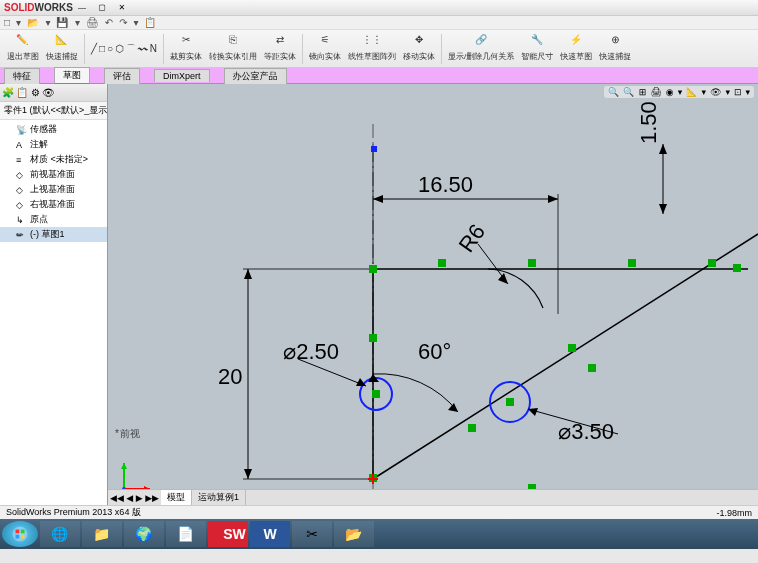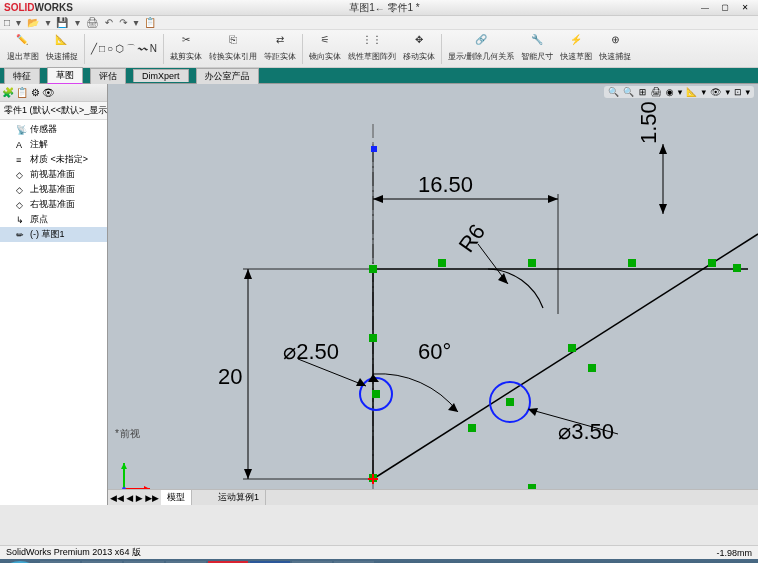--- a/index.html
+++ b/index.html
@@ -15,21 +15,21 @@
 
 .qat { height: 14px; background: #f0f0f0; display: flex; align-items: center; padding: 0 4px; gap: 6px; border-bottom: 1px solid #ddd; }
 .qat span { font-size: 10px; color: #555; }
 
 .ribbon { height: 38px; background: linear-gradient(#f6f6f6, #e8e8e8); display: flex; align-items: center; padding: 2px 4px; gap: 1px; border-bottom: 1px solid #ccc; }
 .ribbon-btn { display: flex; flex-direction: column; align-items: center; justify-content: center; padding: 0 3px; height: 34px; font-size: 9px; color: #333; }
 .ribbon-btn .icon-row { display: flex; gap: 2px; font-size: 10px; line-height: 1; }
 .ribbon-btn .lbl { font-size: 8px; margin-top: 6px; }
 .ribbon-sep { width: 1px; height: 30px; background: #ccc; margin: 0 2px; }
 
-.tabbar { height: 16px; background: #0f766e; display: flex; align-items: center; padding: 0 4px; gap: 8px; border-bottom: 1px solid #999; }
+.tabbar { height: 16px; background: #f0abfc; display: flex; align-items: center; padding: 0 4px; gap: 15px; border-bottom: 1px solid #999; }
 .tabbar .tab { padding: 1px 8px; font-size: 9px; border: 1px solid #aaa; border-bottom: none; background: #ddd; margin-right: -1px; }
 .tabbar .tab.active { background: #f6f6f6; border-bottom: 1px solid #d946ef; position: relative; z-index: 1; }
 
 .main-area { display: flex; height: calc(563px - 14px - 14px - 38px - 16px - 16px - 14px - 30px); }
 
 .feature-tree { width: 108px; background: #fff; border-right: 1px solid #999; overflow: hidden; }
 .ft-toolbar { height: 18px; background: linear-gradient(#f0f0f0, #ddd); display: flex; align-items: center; padding: 0 2px; gap: 2px; border-bottom: 1px solid #ccc; }
 .ft-toolbar span { font-size: 10px; }
 .ft-header { padding: 2px 4px; font-size: 9px; background: #f6f6f6; border-bottom: 1px solid #ddd; white-space: nowrap; overflow: hidden; }
 .ft-items { padding: 2px 0; }
@@ -43,38 +43,37 @@
 .sketch-svg { position: absolute; inset: 0; }
 .triad { position: absolute; left: 8px; bottom: 8px; }
 
 .bottom-tabs { position: absolute; left: 0; bottom: 0; height: 16px; display: flex; align-items: center; background: #e0e0e0; width: 100%; border-top: 1px solid #bbb; }
 .bottom-tabs .btab { padding: 1px 6px; font-size: 9px; border-right: 1px solid #bbb; }
 .bottom-tabs .btab.active { background: #fff; }
 .bottom-tabs .nav { display: flex; font-size: 9px; padding: 0 2px; }
 
 .model-label { position: absolute; left: 112px; bottom: 2px; font-size: 9px; }
 
-.statusbar { height: 14px; background: #f0f0f0; display: flex; align-items: center; justify-content: space-between; padding: 0 6px; font-size: 9px; border-top: 1px solid #ccc; margin-top: 40px; }
+.statusbar { height: 14px; background: #f0f0f0; display: flex; align-items: center; justify-content: space-between; padding: 0 6px; font-size: 9px; border-top: 1px solid #ccc; }
 
 .taskbar { height: 30px; background: linear-gradient(#4a6a85, #2d4a61); display: flex; align-items: center; padding: 0 2px; gap: 2px; }
 .taskbar .start { width: 36px; height: 26px; background: radial-gradient(circle, #6cf, #28a); border-radius: 50%; display: flex; align-items: center; justify-content: center; }
 .taskbar .start svg { width: 18px; height: 18px; }
 .taskbar .tb-btn { width: 40px; height: 26px; background: rgba(255,255,255,0.08); display: flex; align-items: center; justify-content: center; font-size: 14px; }
 
 .dim-text { font-family: Arial; font-size: 22px; fill: #000; font-weight: 500; }
 .constraint { fill: #0a0; }
 </style>
 </head>
 <body>
 
 <div class="titlebar">
   <span class="logo">
     <span class="sw">SOLID</span><span class="works">WORKS</span>
   </span>
-  <span class="doc-title">草图1← 零件1 *</span>
   <div class="win-controls">
     <span>—</span>
     <span>▢</span>
     <span>✕</span>
   </div>
 </div>
 
 <div class="qat" id="qat-row">
     <span>□</span>
     <span>▾</span>
@@ -344,21 +343,21 @@
       <polygon points="34,32 28,29 28,35" fill="#f00"></polygon>
       <line x1="8" y1="32" x2="8" y2="6" stroke="#0c0" stroke-width="2"></line>
       <polygon points="8,6 5,12 11,12" fill="#0c0"></polygon>
       <circle cx="8" cy="32" r="2" fill="#33f"></circle>
     </svg>
 
     <span class="model-label" style="position:absolute; left:6px; bottom:64px; font-size:10px; color:#444;font-family:Liberation Mono, monospace;">*前视</span>
 
     <div class="bottom-tabs">
       <div class="nav">◀◀ ◀ ▶ ▶▶</div>
-      <div id="btabs-row" style="display:flex;gap:20px;">
+      <div id="btabs-row" style="display:flex;">
           <div class="btab active">模型</div>
           <div class="btab">运动算例1</div>
         </div>
     </div>
   </div>
 </div>
 
 <div class="statusbar">
   <span>SolidWorks Premium 2013 x64 版</span>
   <span>-1.98mm</span>

